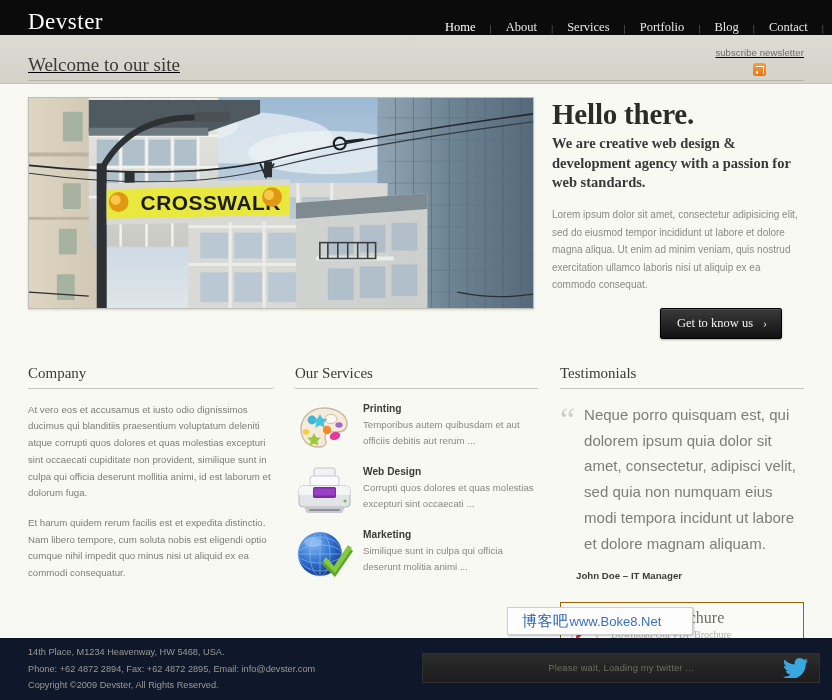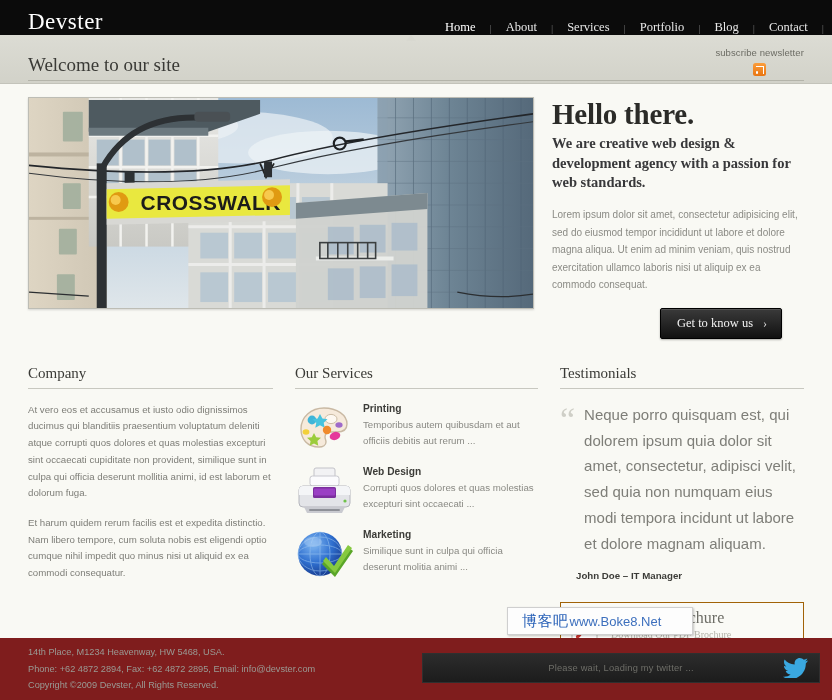--- a/index.html
+++ b/index.html
@@ -69,20 +69,21 @@
 
   
   .band {
     height: 49px;
     background: linear-gradient(#dcdcd4, #d2d2c9);
     border-bottom: 1px solid #c3c3ba;
     display: flex;
     align-items: flex-end;
     justify-content: space-between;
     padding: 0 28px 2px 28px;
+    text-decoration: underline;
   }
   .band-title {
     font-family: "Liberation Serif", serif;
     font-size: 19px;
     color: #3a3a36;
     border-bottom: 1px solid #b4b4aa;
     padding-bottom: 4px;
     flex: 1;
     line-height: 1.1;
   }
@@ -298,21 +299,21 @@
   }
   .wm-cn { font-size: 15px; color: #2a62b8; font-family: "DejaVu Sans", sans-serif; letter-spacing: .5px;}
   .wm-en { font-size: 13px; color: #3c6fbd; font-family: "Liberation Sans", sans-serif; }
 
   
   .footer {
     position: absolute;
     left: 0; bottom: 0;
     width: 832px;
     height: 62px;
-    background: #7f1d1d;
+    background: #0f172a;
     display: flex;
     align-items: center;
     padding: 0 12px 0 28px;
   }
   .f-left { flex: 1; }
   .f-line {
     font-size: 9.2px;
     color: #9a9a94;
     line-height: 1.82;
   }

